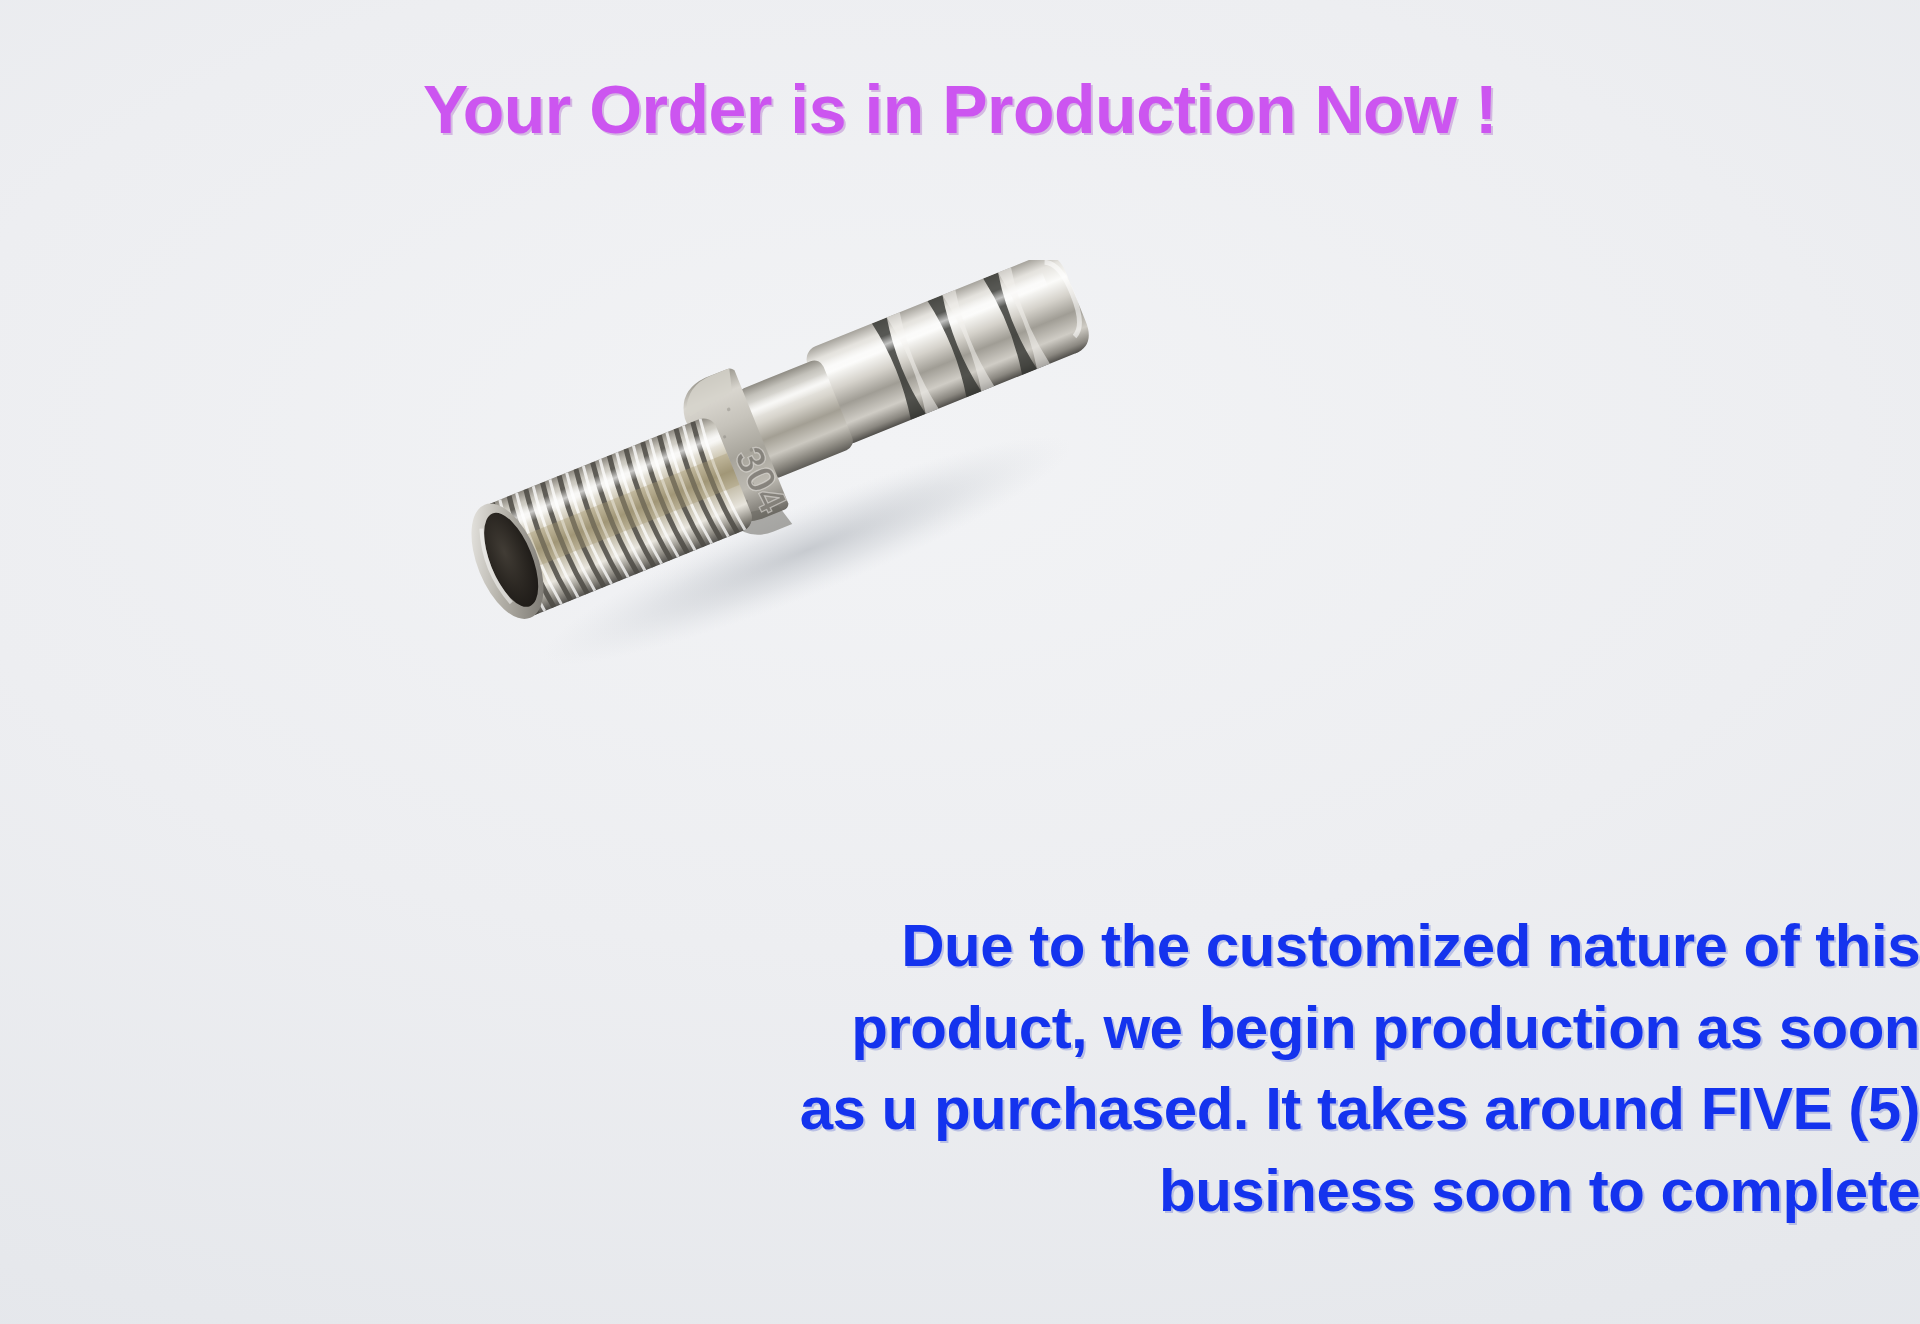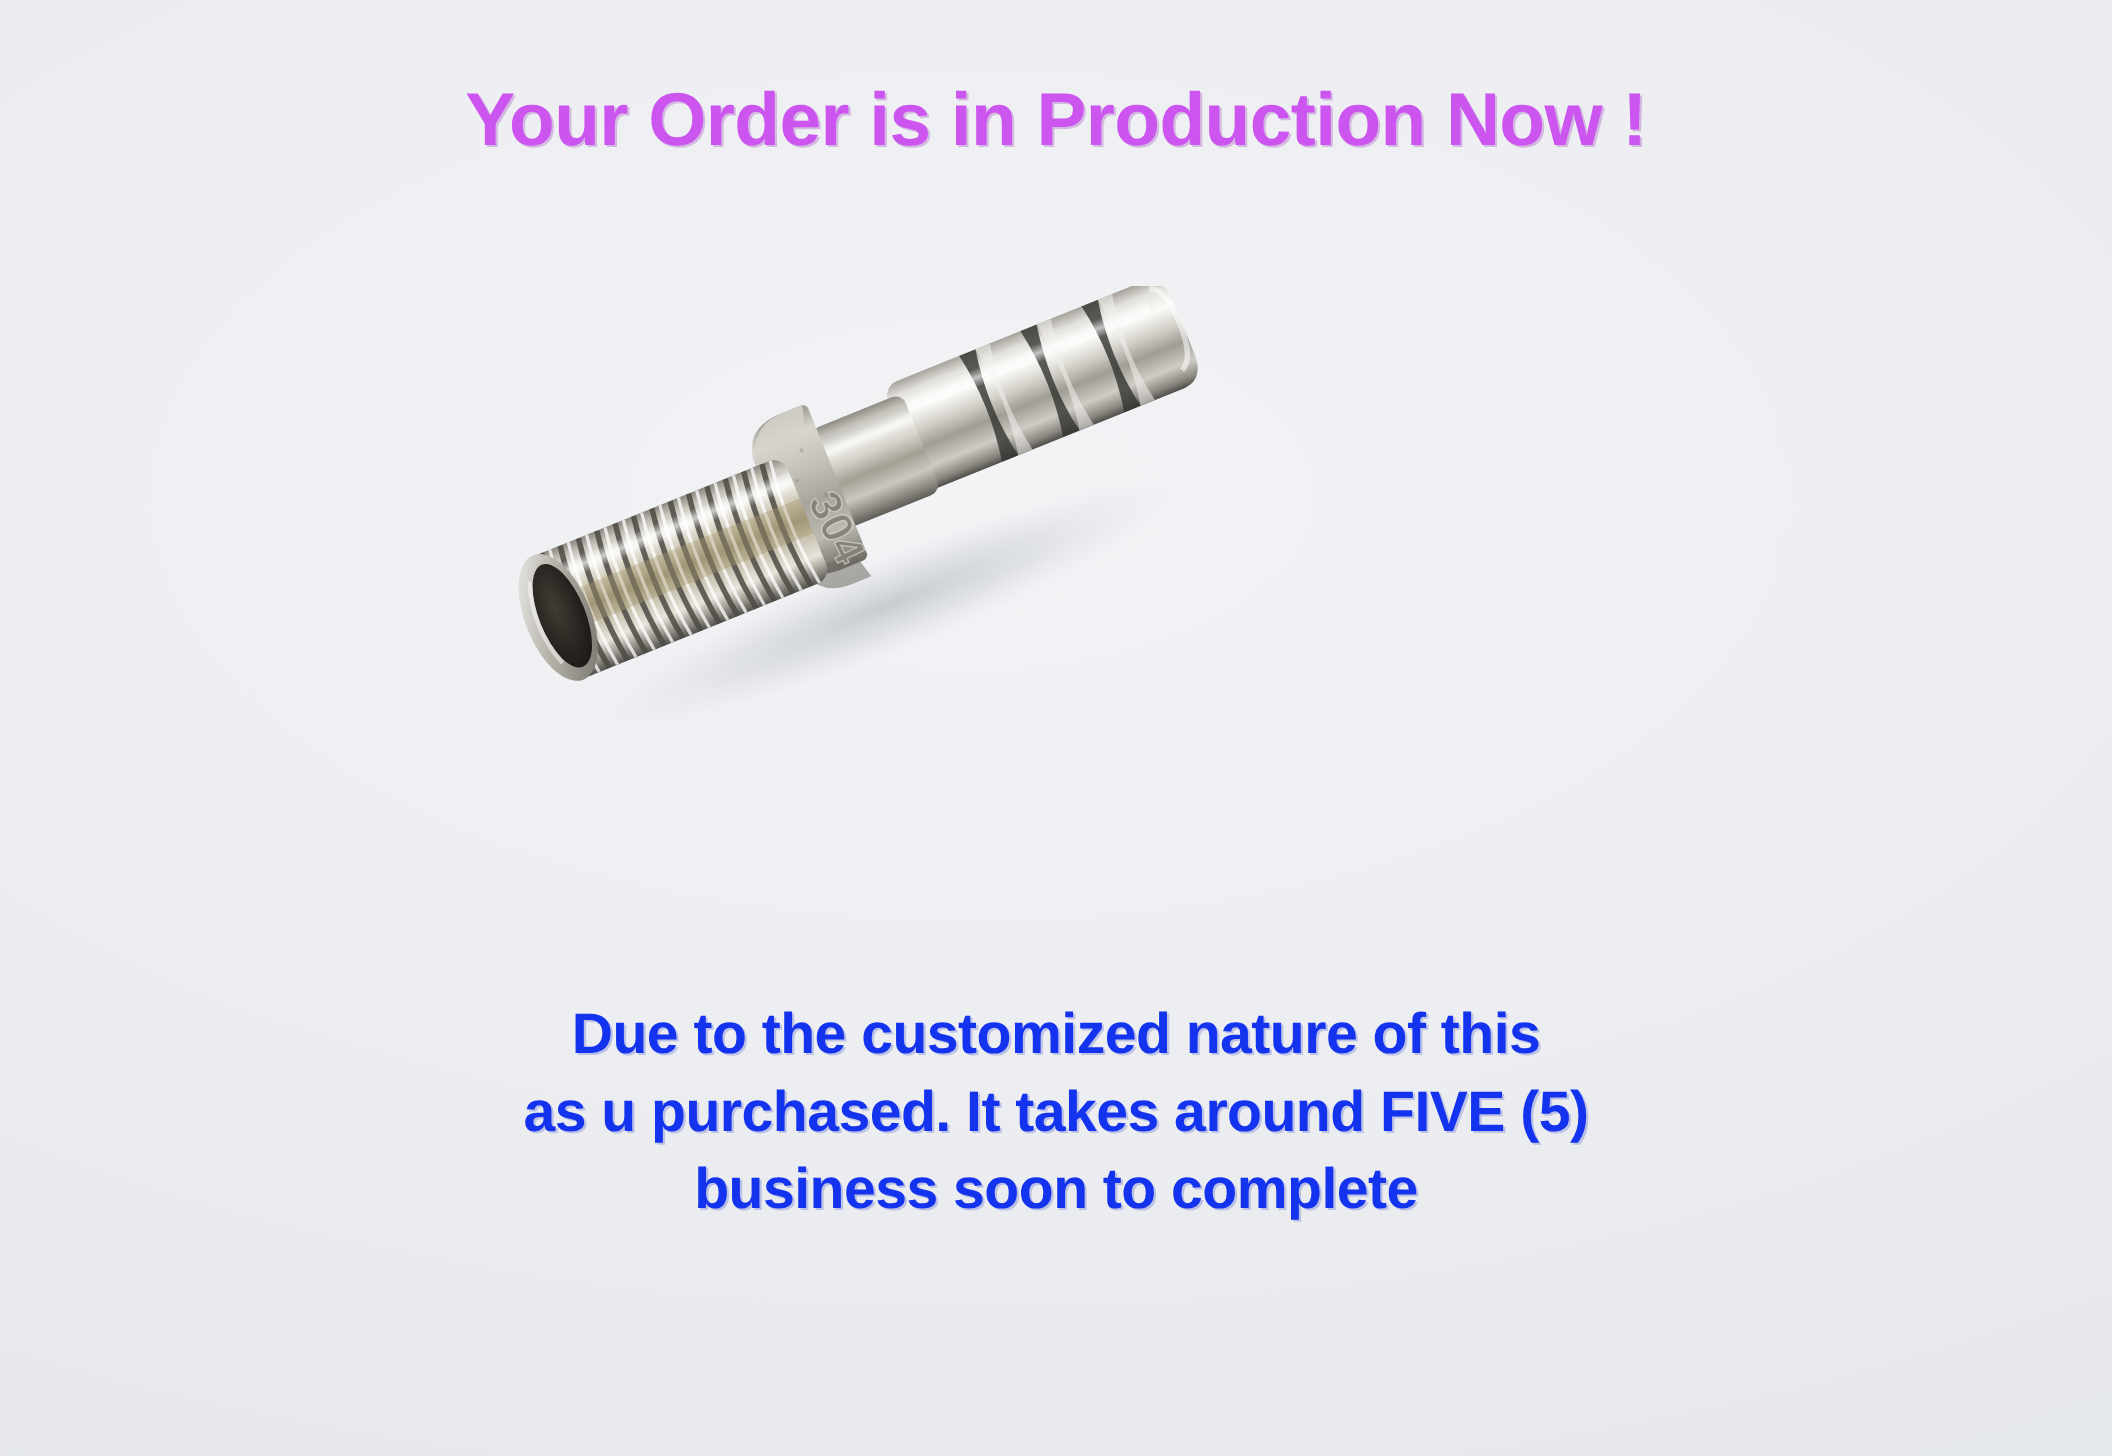--- a/index.html
+++ b/index.html
@@ -55,23 +55,23 @@
     width: 820px;
     height: 480px;
   }
 
   
   #body-copy {
     position: absolute;
     left: 0;
     top: 905px;
     width: 1920px;
-    text-align: center;
+    text-align: right;
     color: #1433ee;
-    font-size: 52px;
+    font-size: 60px;
     font-weight: bold;
     line-height: 1.36;
     letter-spacing: -0.5px;
     text-shadow: 2px 2px 0 rgba(20, 40, 190, 0.22);
   }
   #body-copy .copy-line {
     display: block;
     white-space: nowrap;
   }
 </style>
@@ -267,17 +267,18 @@
             <path d="M66 196 q-14 40 0 80" fill="none" stroke="#ffffff" stroke-opacity="0.5" stroke-width="4"></path>
           </g>
         </g>
 
       </g>
     </svg>
   </div>
 
   <div id="body-copy">
     <span class="copy-line">Due to the customized nature of this</span>
+    <span class="copy-line">product, we begin production as soon</span>
     <span class="copy-line">as u purchased. It takes around FIVE (5)</span>
     <span class="copy-line">business soon to complete</span>
   </div>
 
 </div>
 
 </body></html>

